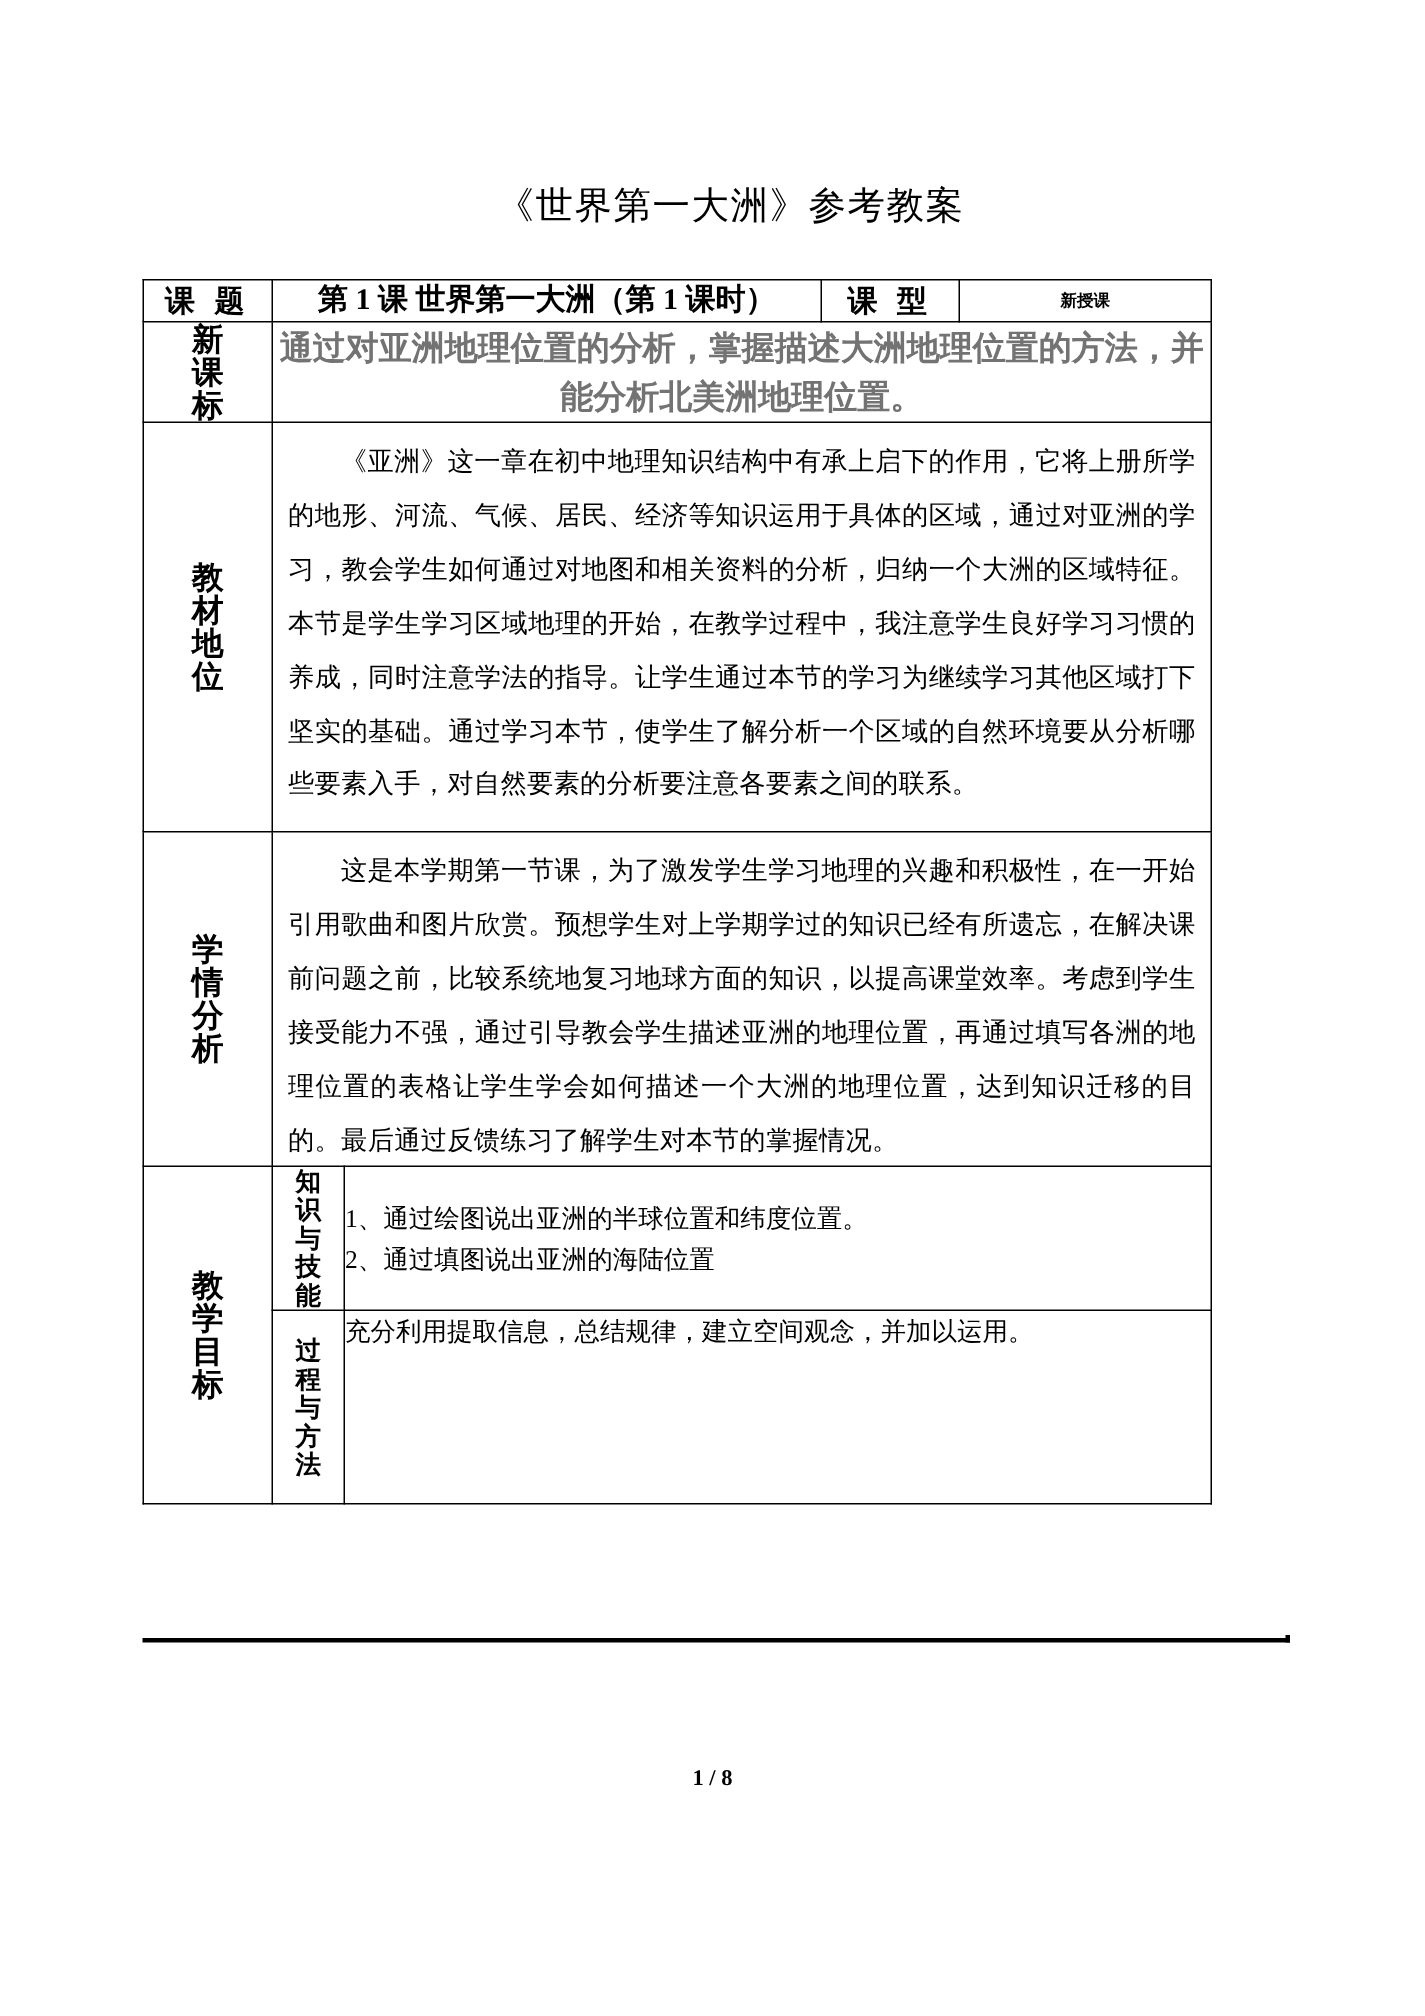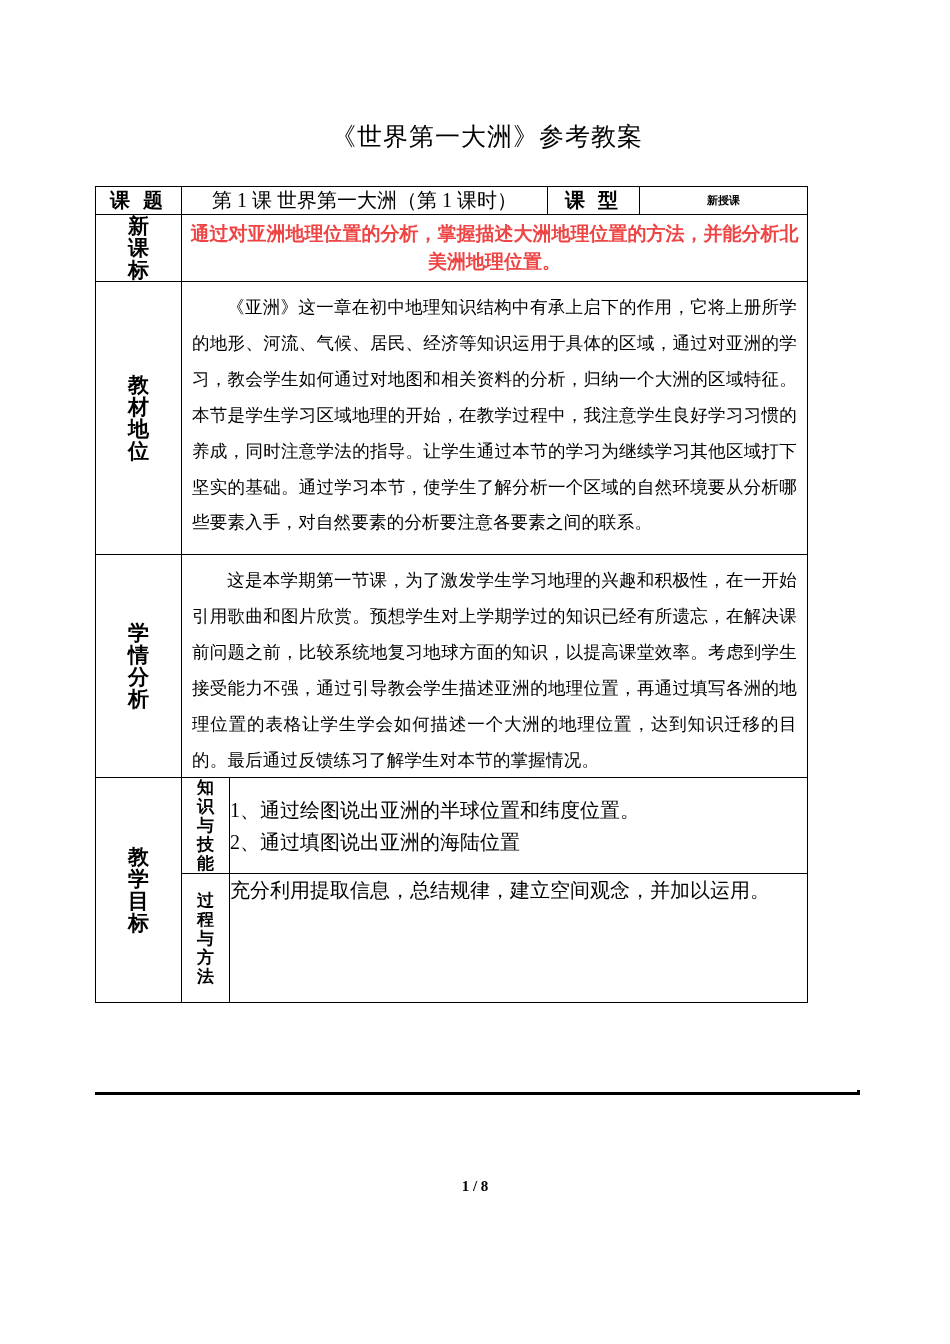--- a/index.html
+++ b/index.html
@@ -60,35 +60,35 @@
     display: block;
   }
   .hlabel {
     text-align: center;
     font-size: 20px;
     font-weight: bold;
     letter-spacing: 4px;
   }
   .cell-title {
     font-size: 20px;
-    font-weight: normal;
+    font-weight: bold;
     text-align: center;
     line-height: 1.35;
     padding: 6px 4px;
     margin-top: 12px;
   }
   .cell-type {
     font-size: 11px;
     font-weight: bold;
     text-align: center;
     padding-left: 24px;
   }
   .newstandard {
-    color: #ef4444;
-    font-size: 19px;
+    color: #737373;
+    font-size: 22px;
     font-weight: bold;
     text-align: center;
     line-height: 1.5;
     padding: 10px 14px;
   }
   .para {
     font-size: 17.5px;
     line-height: 2.05;
     text-align: justify;
     padding: 8px 10px 2px 10px;
@@ -109,21 +109,21 @@
   .goal-sub {
     width: 38px;
     text-align: center;
     font-size: 17px;
     font-weight: bold;
     line-height: 1.12;
     padding: 4px 2px;
   }
   .goal-sub span { display: block; }
   .goal-text {
-    font-size: 20px;
+    font-size: 17px;
     line-height: 1.6;
     padding: 8px 10px;
   }
   .goal-text div { white-space: nowrap; }
   .footer {
     position: absolute;
     top: 1178px;
     left: 0;
     width: 950px;
     text-align: center;

